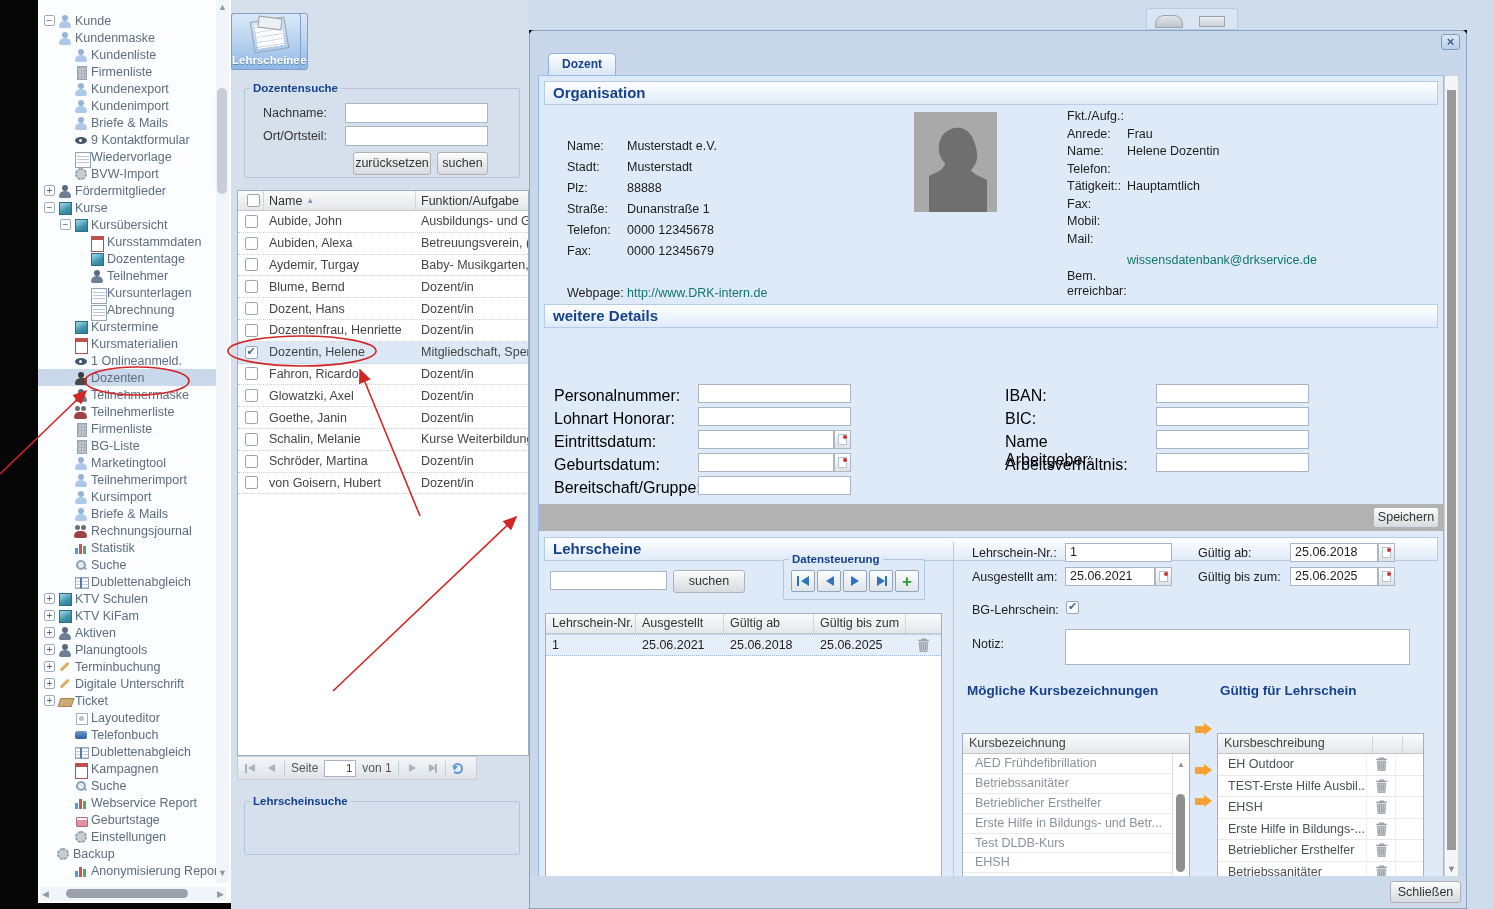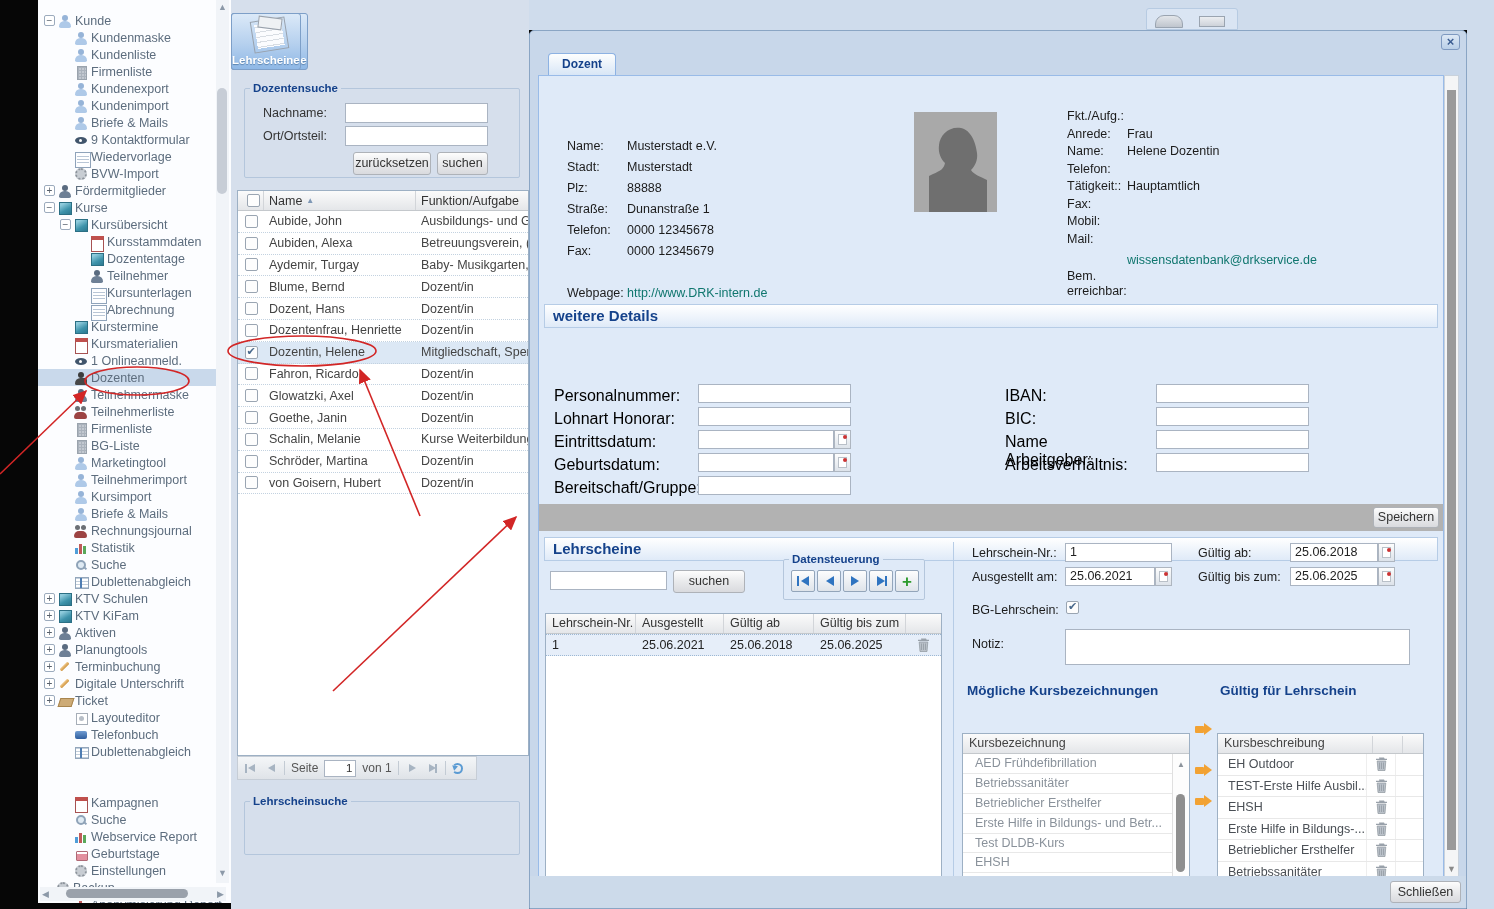--- a/index.html
+++ b/index.html
@@ -196,21 +196,21 @@
 
   <div class="sidebar">
     <div class="tree">
 
         <div class="titem" style="padding-left: 6px;">
           <span class="exp minus"></span>
           <span class="ico person"></span>
           <span class="tlabel">Kunde</span>
         </div>
 
-        <div class="titem" style="padding-left: 22px;">
+        <div class="titem" style="padding-left: 6px;">
           <span class="exp"></span>
           <span class="ico person"></span>
           <span class="tlabel">Kundenmaske</span>
         </div>
 
         <div class="titem" style="padding-left: 22px;">
           <span class="exp"></span>
           <span class="ico person"></span>
           <span class="tlabel">Kundenliste</span>
         </div>
@@ -454,21 +454,21 @@
           <span class="ico phone"></span>
           <span class="tlabel">Telefonbuch</span>
         </div>
 
         <div class="titem" style="padding-left: 22px;">
           <span class="exp"></span>
           <span class="ico table"></span>
           <span class="tlabel">Dublettenabgleich</span>
         </div>
 
-        <div class="titem" style="padding-left: 22px; margin-top: 34px;">
+        <div class="titem" style="padding-left: 22px;">
           <span class="exp"></span>
           <span class="ico calendar"></span>
           <span class="tlabel">Kampagnen</span>
         </div>
 
         <div class="titem" style="padding-left: 22px;">
           <span class="exp"></span>
           <span class="ico search"></span>
           <span class="tlabel">Suche</span>
         </div>
@@ -683,20 +683,21 @@
       <legend>Lehrscheinsuche</legend>
     </fieldset>
   </div>
 
   <div class="modal">
     <div class="m-close">×</div>
     <div class="m-tab">Dozent</div>
 
     <div class="m-content">
 
+      <div class="sec-hd" style="top:5px;">Organisation</div>
       <div class="org-left">
 
           <div class="orow">
             <span class="olbl">Name:</span>
             <span class="oval">Musterstadt e.V.</span>
           </div>
 
           <div class="orow">
             <span class="olbl">Stadt:</span>
             <span class="oval">Musterstadt</span>

